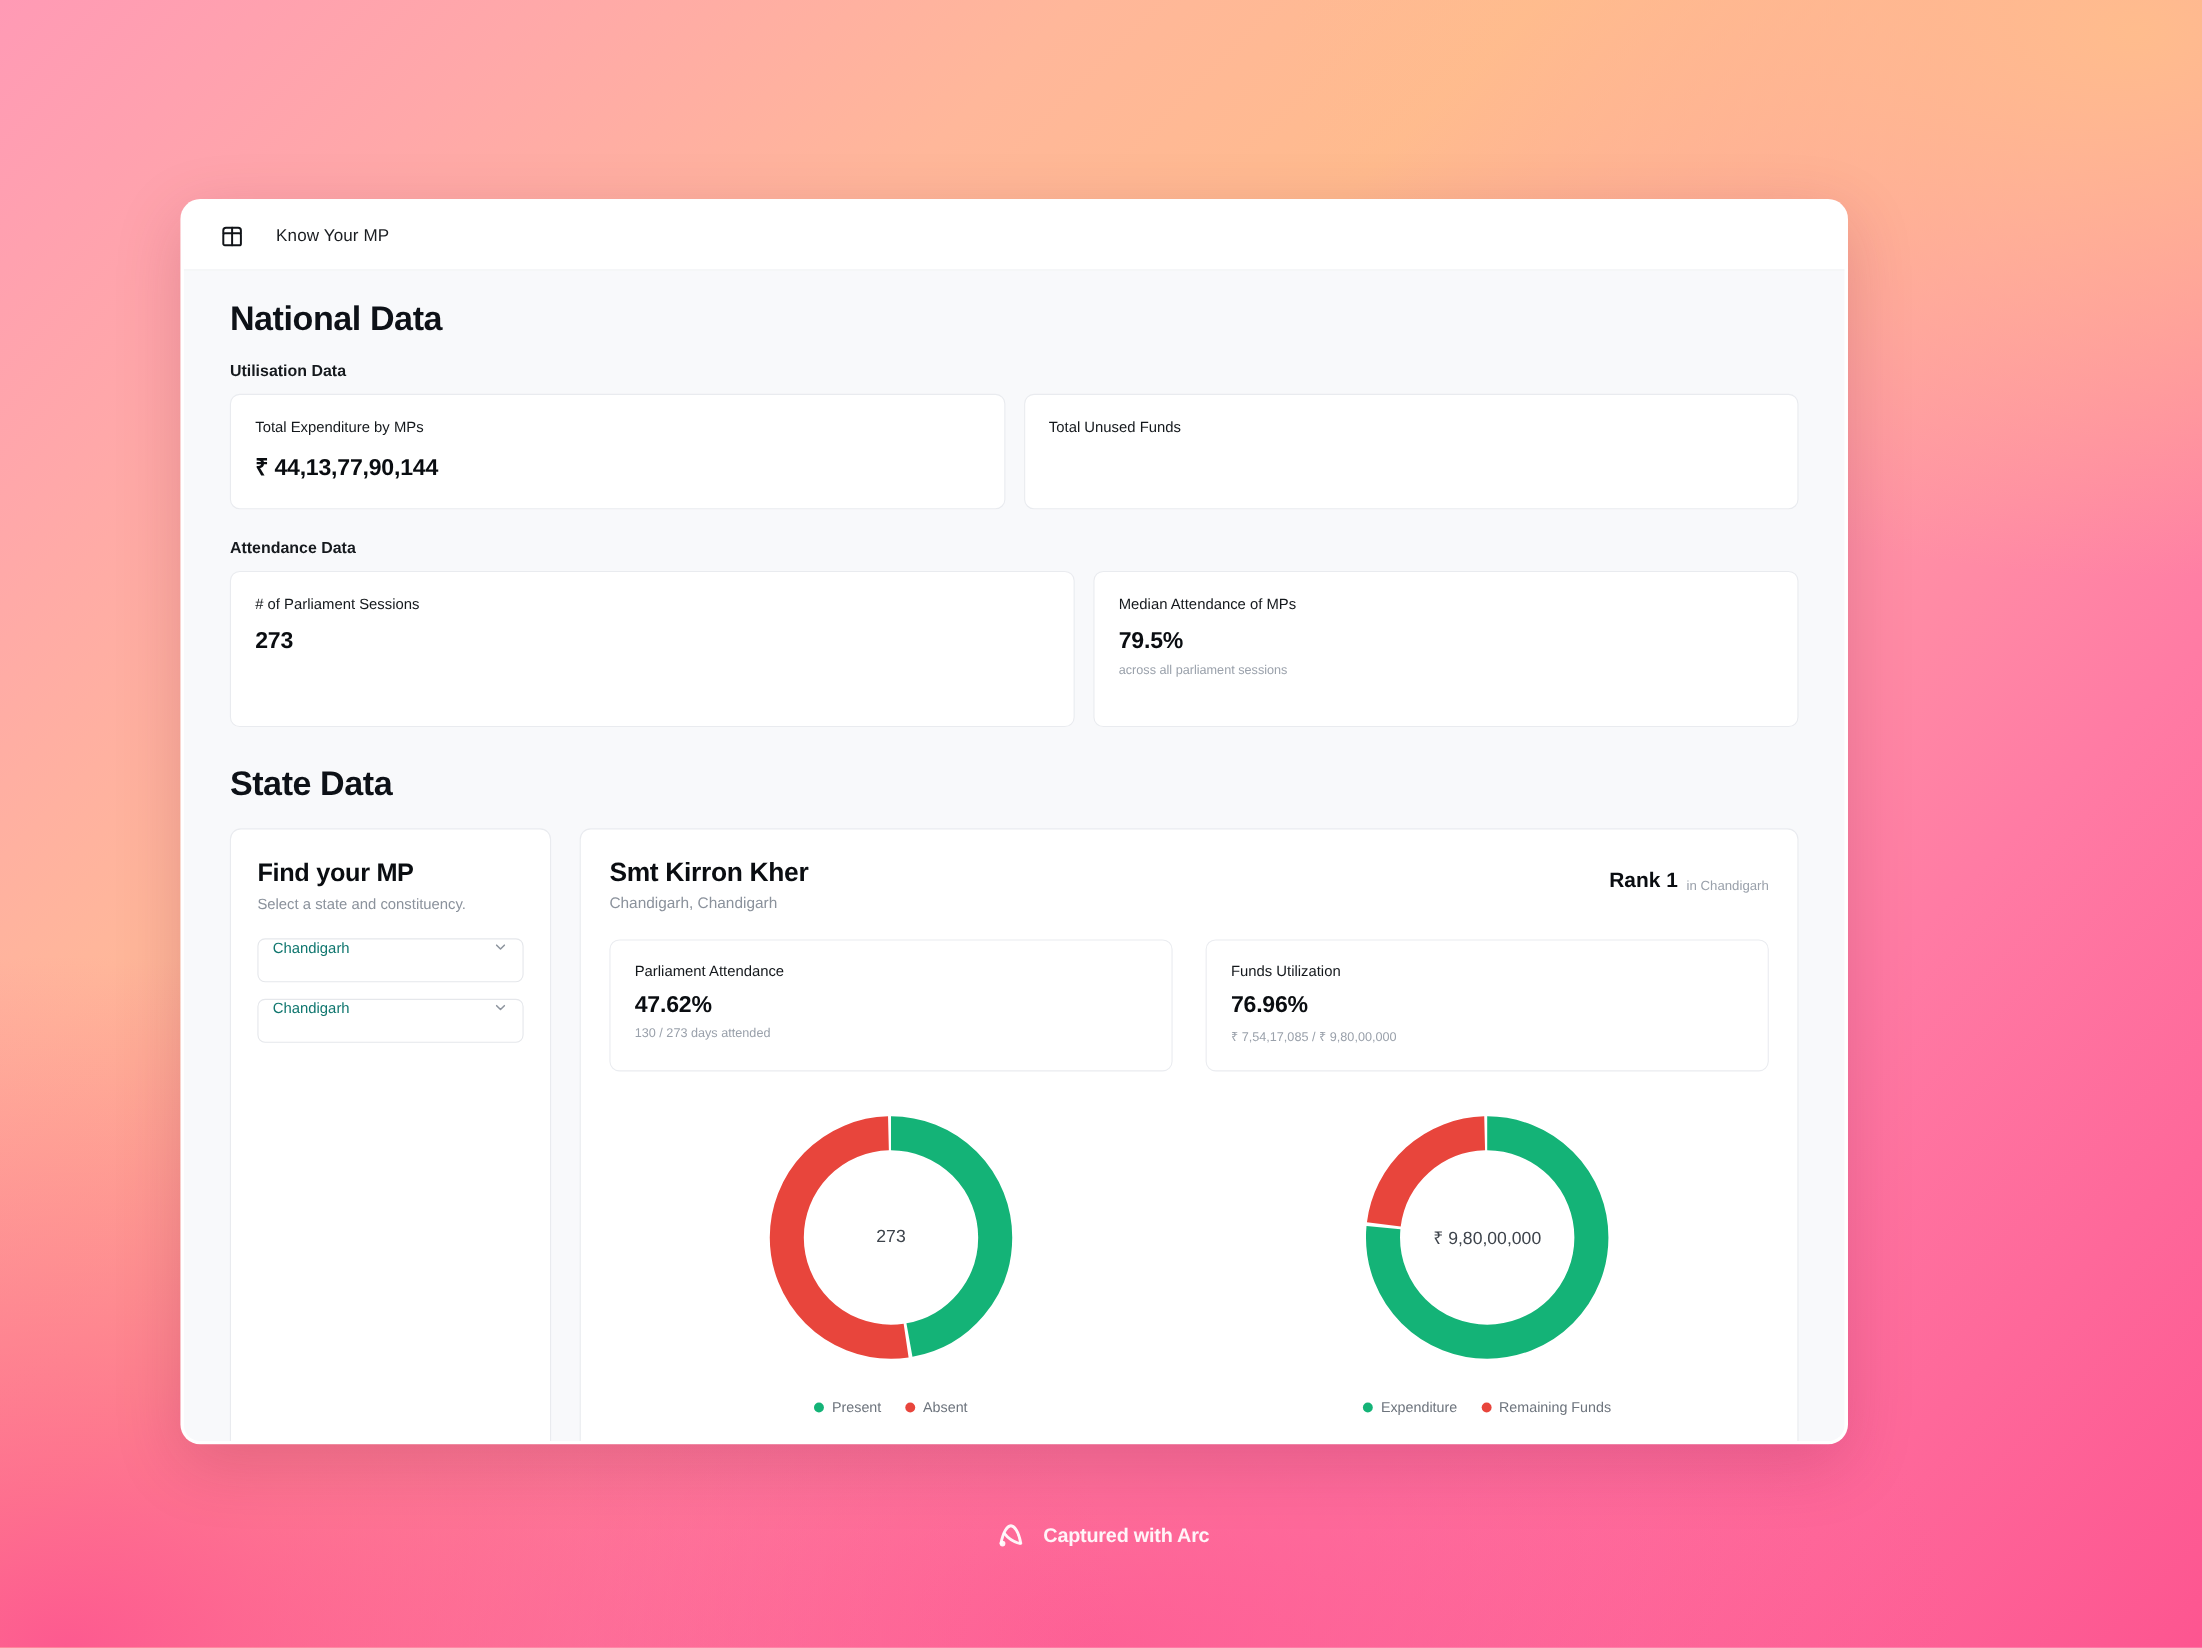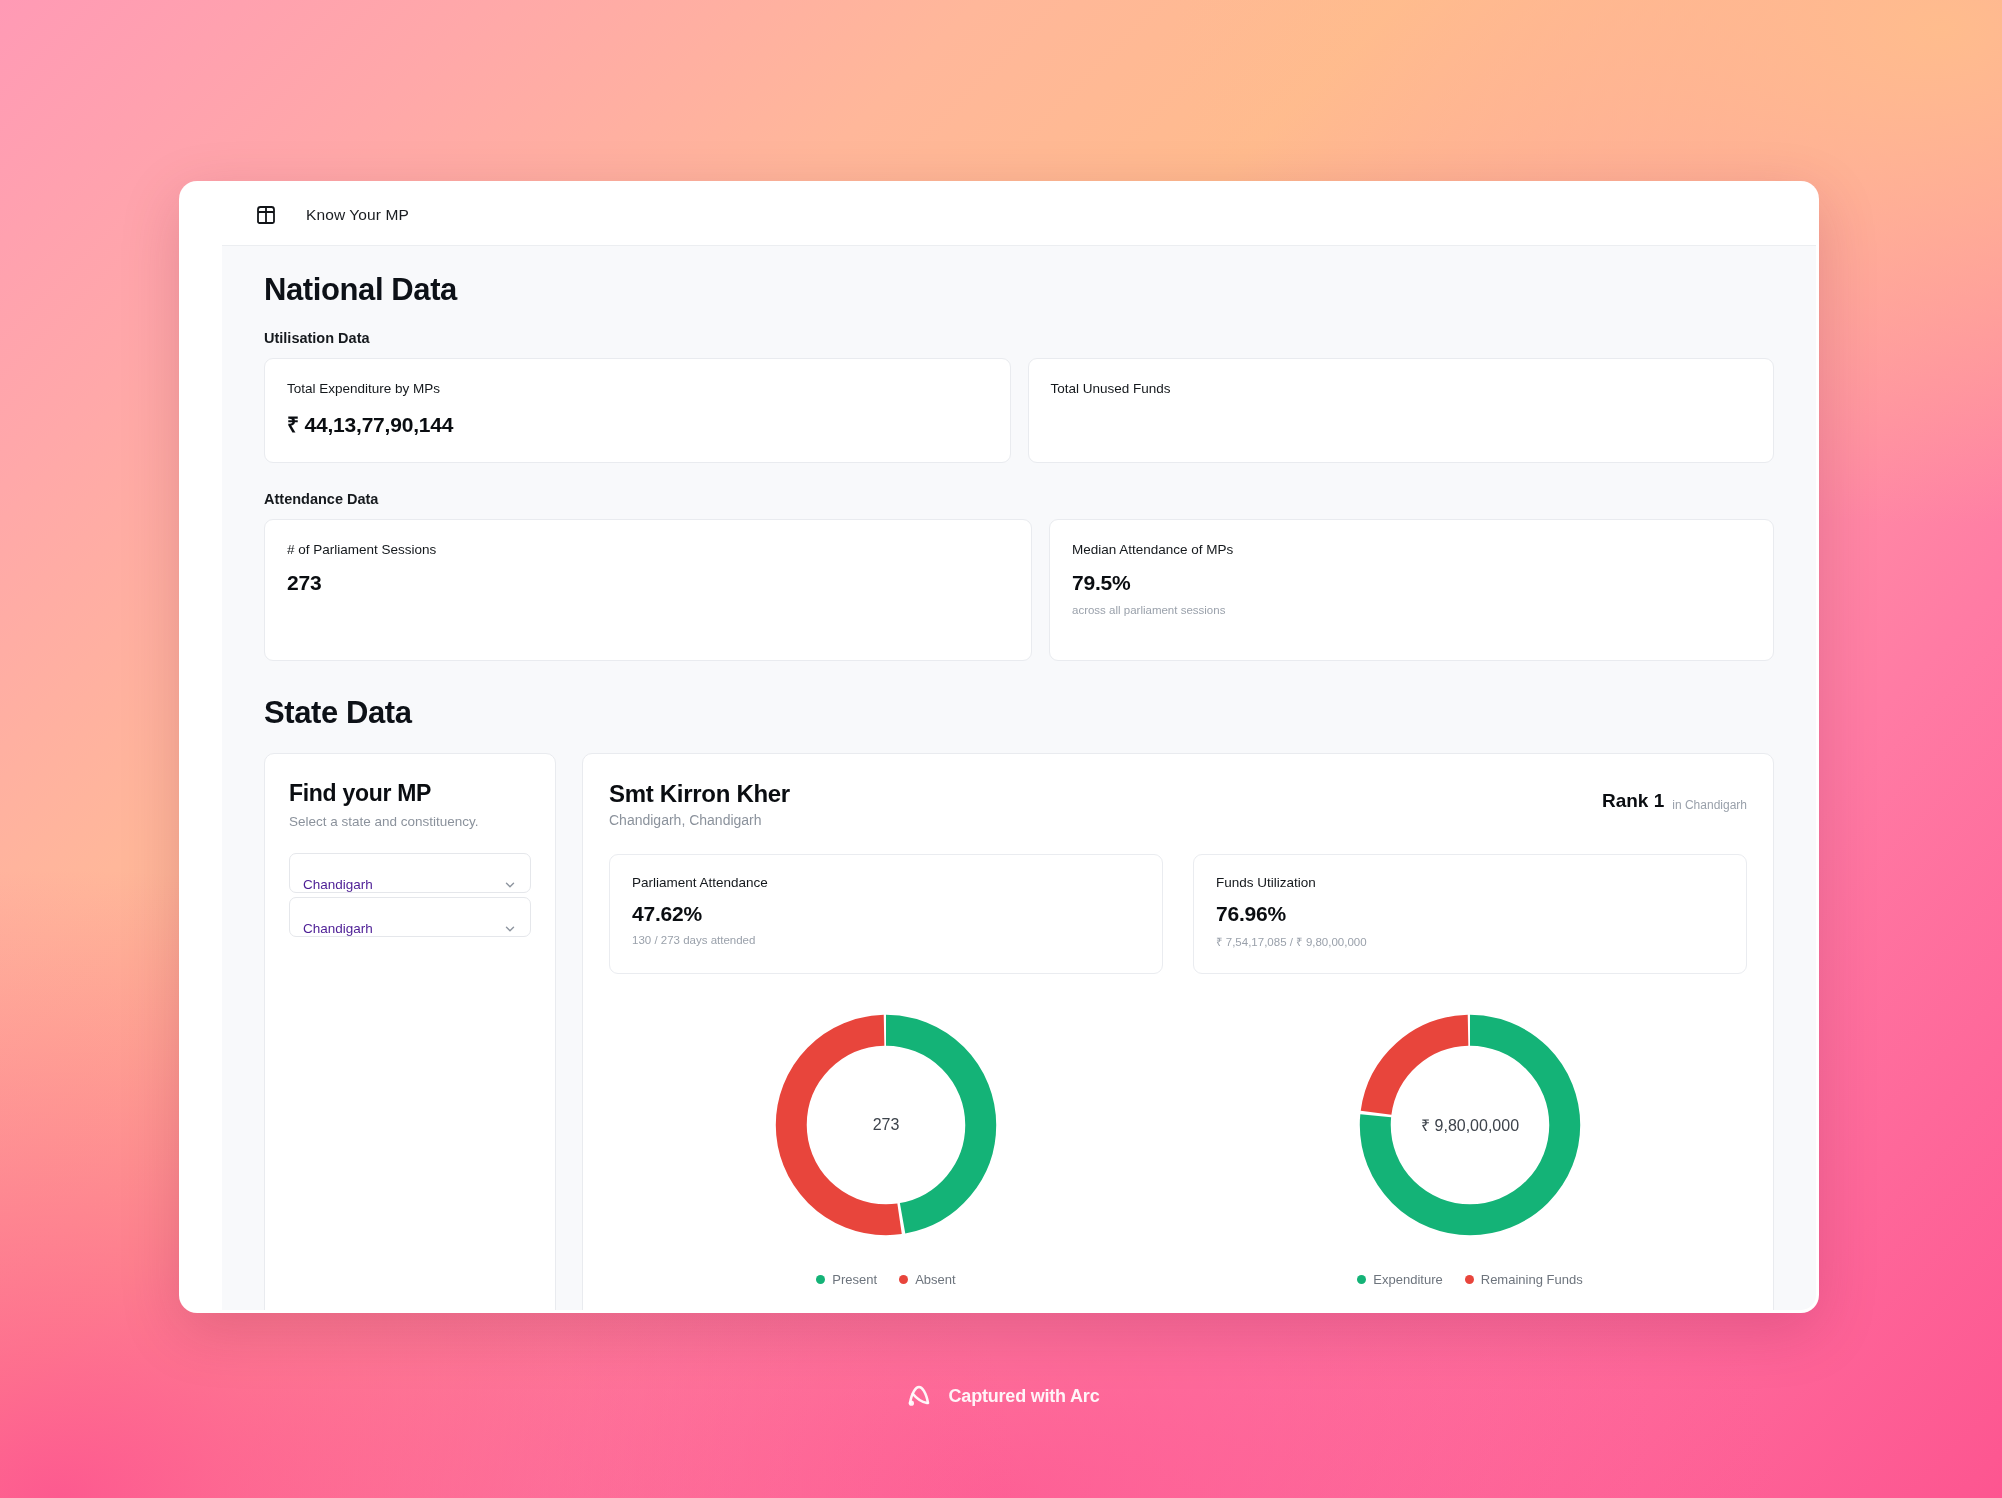--- a/index.html
+++ b/index.html
@@ -31,30 +31,29 @@
     background:
       radial-gradient(ellipse 70% 60% at 97% 2%, rgba(255,190,140,0.95) 0%, rgba(255,190,140,0) 55%),
       radial-gradient(ellipse 80% 70% at 3% 100%, rgba(253,80,143,0.9) 0%, rgba(253,80,143,0) 60%),
       radial-gradient(ellipse 60% 50% at 50% 100%, rgba(253,85,144,0.75) 0%, rgba(253,85,144,0) 65%);
     pointer-events: none;
   }
 
   
   .window {
     position: absolute;
-    left: 179px;
+    left: 164px;
     top: 181px;
-    width: 1640px;
+    width: 1516px;
     height: 1132px;
     background: #ffffff;
     border-radius: 18px;
     box-shadow: 0 18px 60px rgba(120, 20, 60, 0.20);
     overflow: hidden;
     border: 3px solid rgba(255,255,255,0.85);
-    padding-left: 40px;
   }
 
   .titlebar {
     height: 62px;
     background: #ffffff;
     border-bottom: 1px solid #eceef1;
     display: flex;
     align-items: center;
     padding-left: 32px;
     gap: 28px;
@@ -130,26 +129,26 @@
   }
   .finder-title { font-size: 23px; font-weight: bold; color: #0a0d11; letter-spacing: -0.3px; }
   .finder-sub { font-size: 13.5px; color: #8b929c; margin-top: 7px; margin-bottom: 24px; }
 
   .select {
     height: 40px;
     border: 1px solid #e5e7eb;
     border-radius: 7px;
     background: #ffffff;
     display: flex;
-    align-items: flex-end;
+    align-items: flex-start;
     justify-content: space-between;
     padding: 0 13px;
     font-size: 13.5px;
-    color: #4c1d95;
-    margin-bottom: 4px;
+    color: #0f766e;
+    margin-bottom: 15px;
     cursor: pointer;
   }
   .chev { width: 14px; height: 14px; color: #8d949e; display: block; }
 
   
   .mp-panel {
     flex: 1;
     background: #ffffff;
     border: 1px solid #e9ebef;
     border-radius: 10px;

